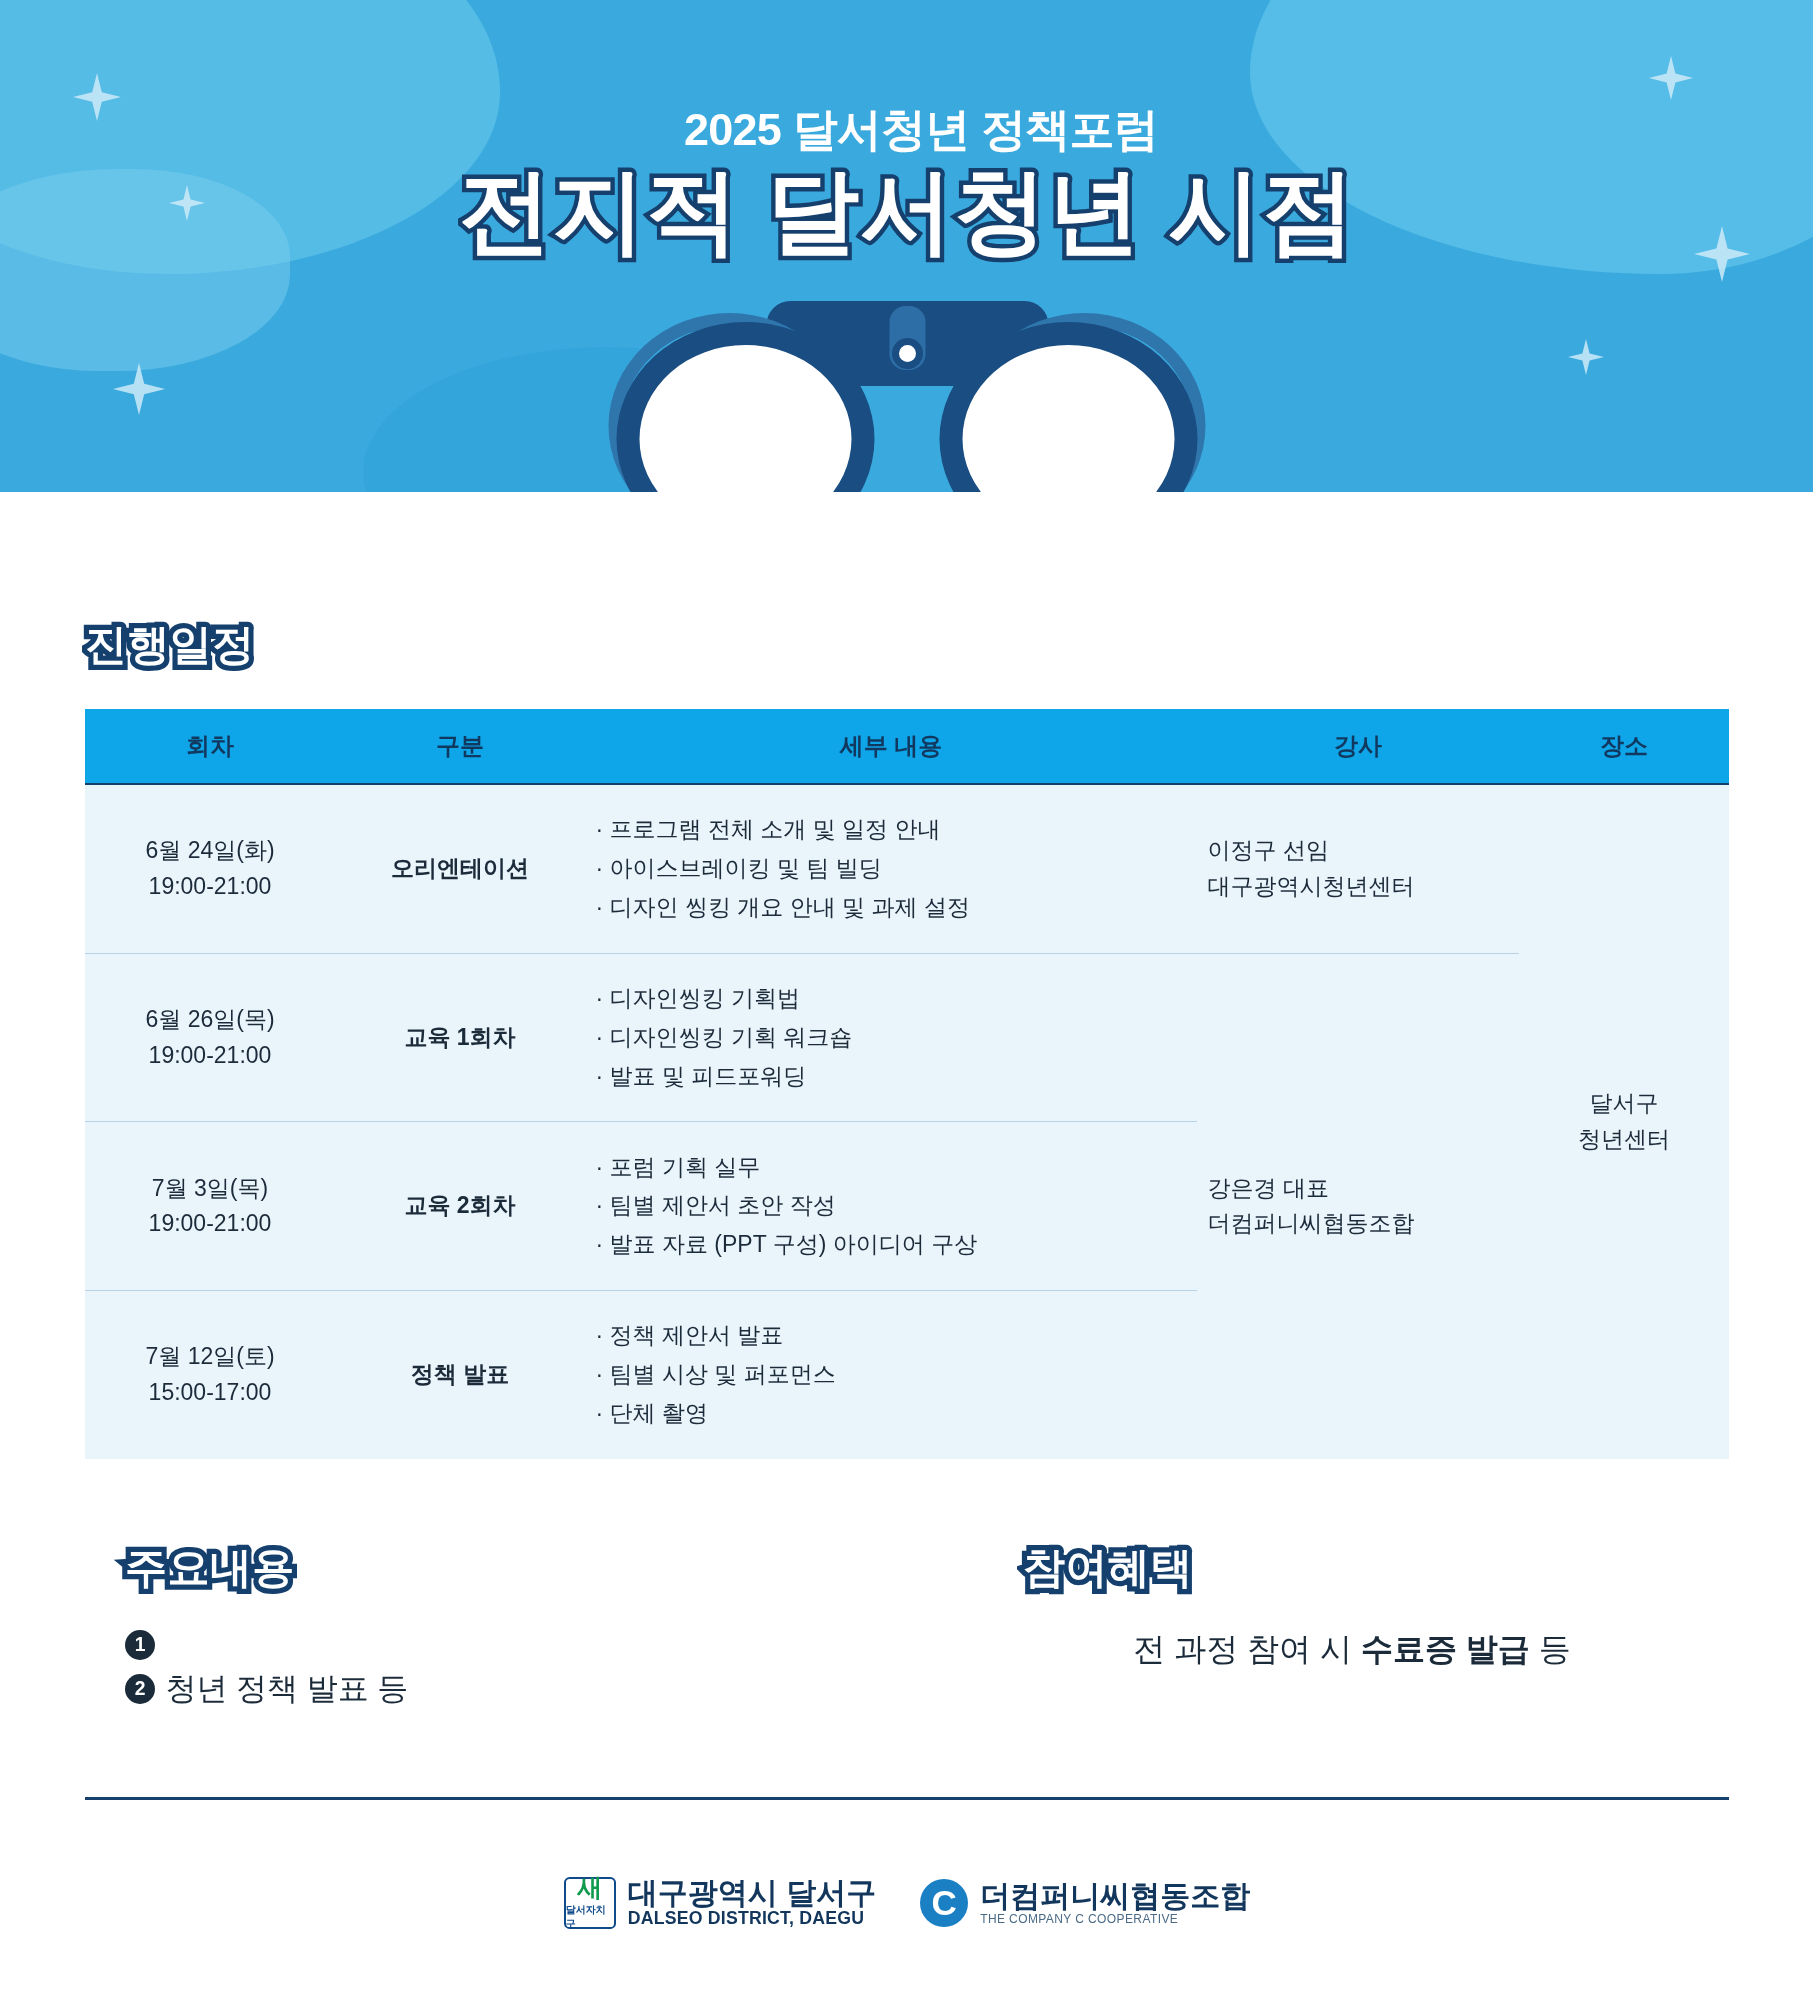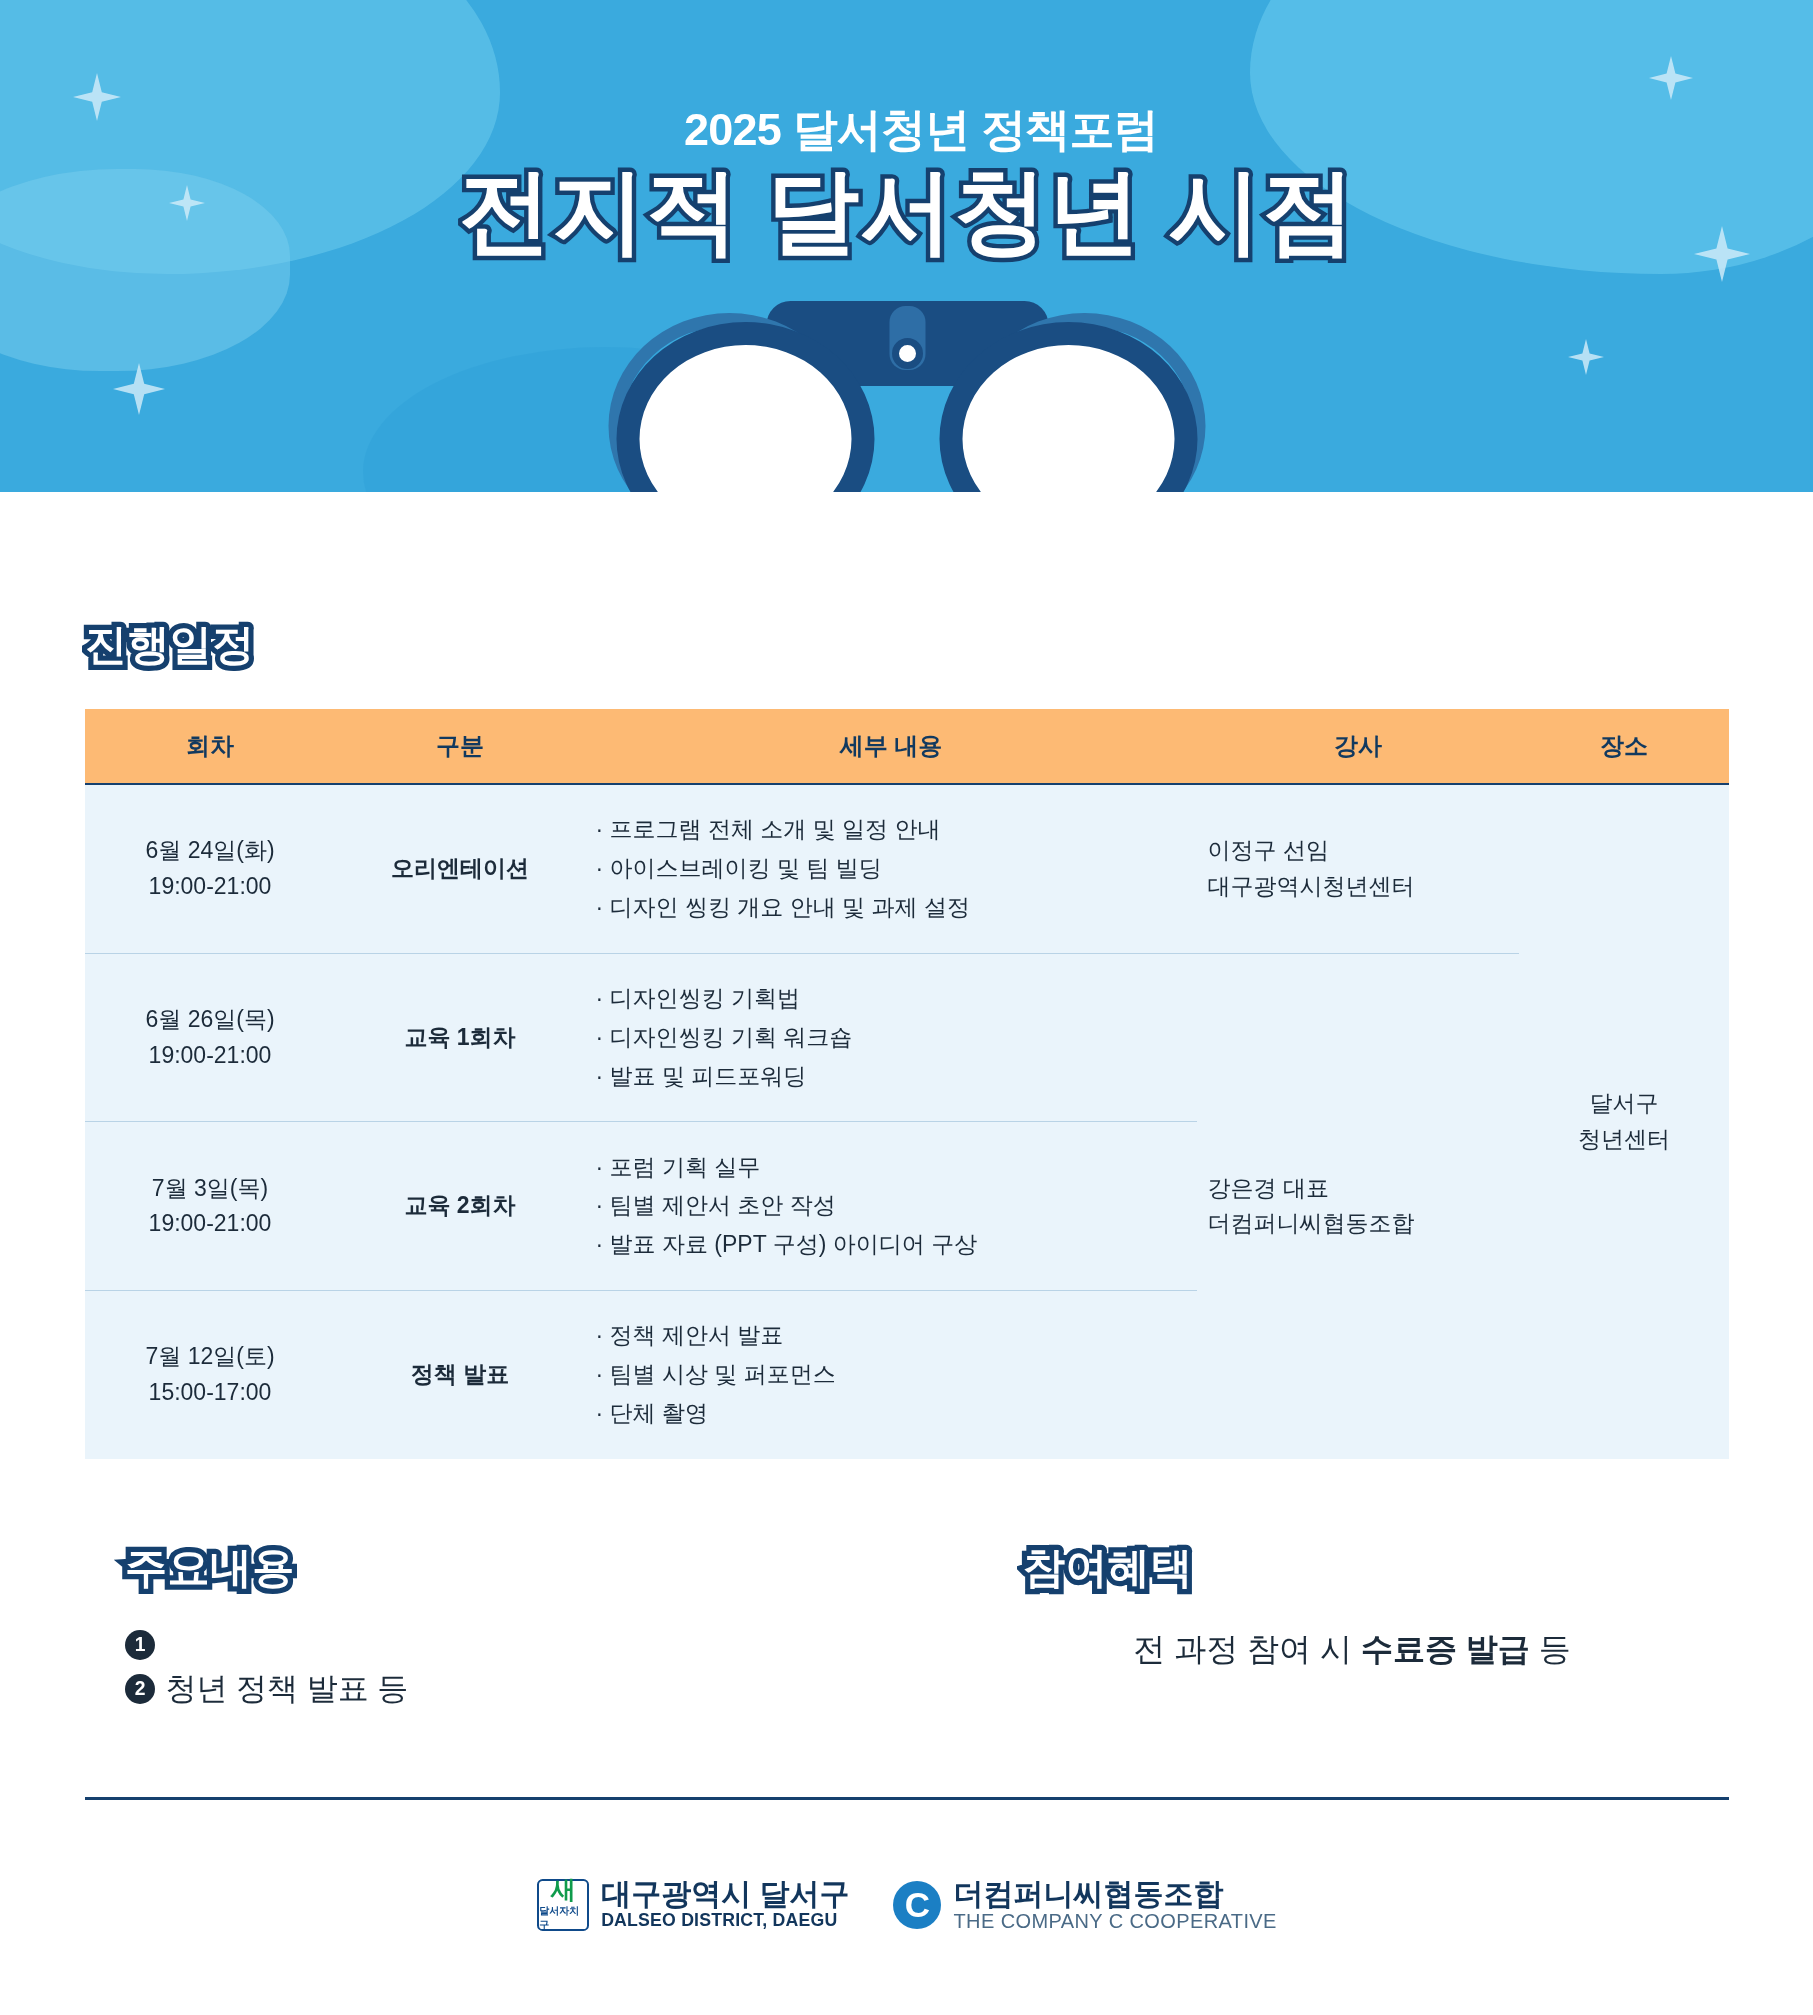--- a/index.html
+++ b/index.html
@@ -170,21 +170,21 @@
   
   table.schedule {
     width: 100%;
     border-collapse: collapse;
     margin-top: 36px;
     background: #eaf4fb;
     font-size: 23px;
     color: #1c2b3a;
   }
   table.schedule thead th {
-    background: #fdba74;
+    background: #0ea5e9;
     font-weight: bold;
     padding: 21px 0;
     font-size: 24px;
     color: #11395f;
     border-bottom: 2.8px solid #15406e;
   }
   table.schedule td {
     padding: 24px 10.5px;
     vertical-align: middle;
     line-height: 1.55;
@@ -277,21 +277,21 @@
   .ds-text .l2 { font-size: 17.7px; font-weight: bold; color: #12365c; letter-spacing: 0.2px; }
   .cc-mark {
     width: 48px; height: 48px;
     border-radius: 50%;
     background: #1b7fc4;
     color: #fff;
     display: flex; align-items: center; justify-content: center;
     font-size: 35px; font-weight: bold;
   }
   .cc-text .l1 { font-size: 30px; font-weight: bold; color: #12365c; line-height: 1.1; }
-  .cc-text .l2 { font-size: 20px; color: #4a6a86; letter-spacing: 0.4px; }
+  .cc-text .l2 { font-size: 12px; color: #4a6a86; letter-spacing: 0.4px; }
 </style>
 </head>
 <body>
 
 <div class="poster">
 
   <div class="header">
     <div class="hdr-blob1"></div>
     <div class="hdr-blob2"></div>
     <div class="hdr-blob3"></div>

